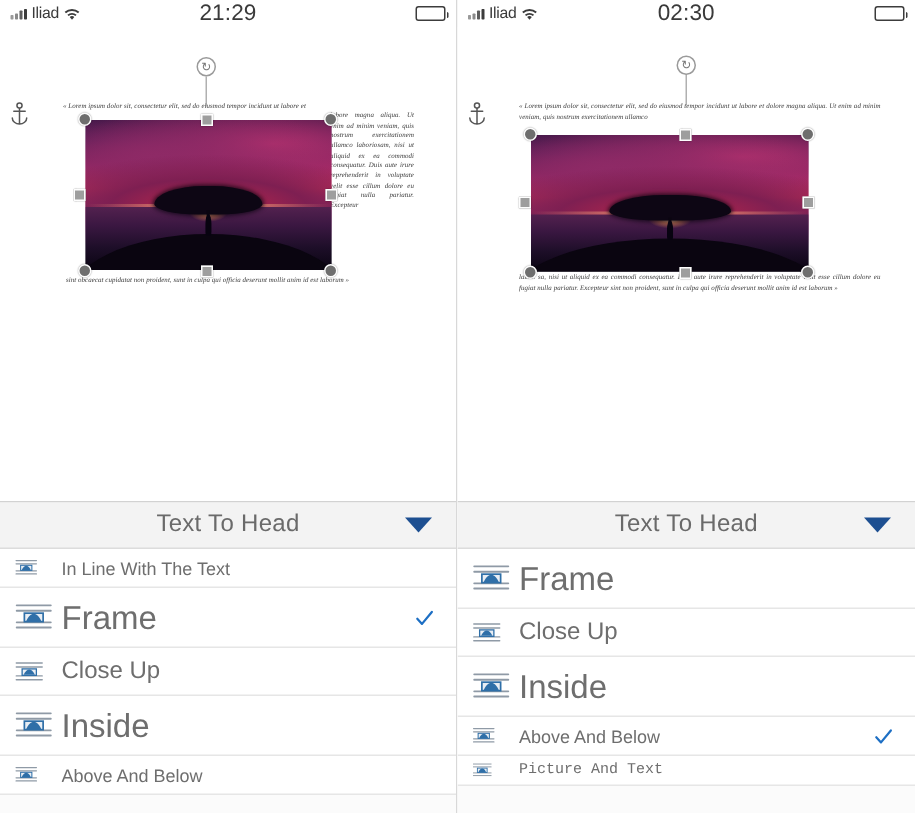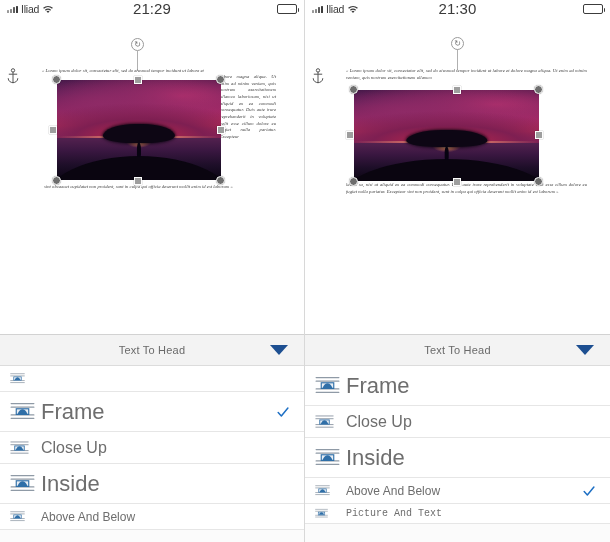--- a/index.html
+++ b/index.html
@@ -147,21 +147,21 @@
     border-top: 1px solid #d2d2d2;
   }
   .sheet-header {
     height: 31px;
     background: #f3f3f3;
     border-bottom: 1px solid #dcdcdc;
     display: flex; align-items: center; justify-content: center;
     position: relative;
   }
   .sheet-title {
-    font-size: 11px; color: #6a6a6a; letter-spacing: .2px;
+    font-size: 16px; color: #6a6a6a; letter-spacing: .2px;
   }
   .chevron {
     position: absolute; right: 16px; top: 50%; transform: translateY(-50%);
     width: 0; height: 0;
     border-left: 9px solid transparent;
     border-right: 9px solid transparent;
     border-top: 10px solid #1d4f91;
   }
   .options { background: #ffffff; }
   .option {
@@ -251,20 +251,21 @@
       </div>
       <div class="options">
           <div class="option" style="height: 26px;">
             <span class="oicon">
               <svg class="wrap-icon" viewBox="0 0 22 18" width="15" height="13">
                 <path d="M1 2h20M1 5.2h20M1 15h20M1 12h20" stroke="#8f9aa6" stroke-width="1.1" stroke-linecap="round" fill="none"></path>
                 <rect x="5.5" y="6.6" width="11" height="5" fill="#e9eef4" stroke="#2f6fa8" stroke-width="1"></rect>
                 <path d="M6.6 11.2c1.3-3 3-4.2 4.4-4.2s3.1 1.2 4.4 4.2z" fill="#2f6fa8"></path>
               </svg>
             </span>
+            <span class="olabel" style="font-size: 12px;">In Line With The Text</span>
             <span class="check hidden"><svg viewBox="0 0 16 16" width="14" height="14">
                 <path d="M2.5 8.6l3.6 3.9L13.6 3.4" fill="none" stroke="#1d6fc4" stroke-width="1.7" stroke-linecap="round" stroke-linejoin="round"></path>
               </svg></span>
           </div>
           <div class="option" style="height: 40px;">
             <span class="oicon">
               <svg class="wrap-icon" viewBox="0 0 22 18" width="25" height="21">
                 <path d="M1 2h20M1 5.2h20M1 15h20M1 12h20" stroke="#8f9aa6" stroke-width="1.1" stroke-linecap="round" fill="none"></path>
                 <rect x="5.5" y="6.6" width="11" height="5" fill="#e9eef4" stroke="#2f6fa8" stroke-width="1"></rect>
                 <path d="M6.6 11.2c1.3-3 3-4.2 4.4-4.2s3.1 1.2 4.4 4.2z" fill="#2f6fa8"></path>
@@ -330,21 +331,21 @@
           </span>
         <span class="carrier">Iliad</span>
         <span class="wifi">
           <svg viewBox="0 0 14 10" width="12" height="9">
               <path d="M7 9.2 5.2 7.1a2.8 2.8 0 0 1 3.6 0L7 9.2z" fill="#3c3c3c"></path>
               <path d="M3.4 5.3a5.6 5.6 0 0 1 7.2 0l-1 1.1a4.2 4.2 0 0 0-5.2 0l-1-1.1z" fill="#3c3c3c"></path>
               <path d="M1.3 3.1a8.7 8.7 0 0 1 11.4 0l-1 1.1a7.2 7.2 0 0 0-9.4 0l-1-1.1z" fill="#3c3c3c"></path>
             </svg>
         </span>
       </div>
-      <div class="sb-time">21:30</div>
+      <div class="sb-time">02:30</div>
       <div class="sb-right">
         <span class="battery"><span class="fill" style="width:45%"></span></span>
       </div>
     </div>
 
     <div class="canvas">
       <span class="anchor">
         <svg viewBox="0 0 14 16" width="14" height="16">
             <circle cx="7" cy="2.4" r="1.7" fill="none" stroke="#555" stroke-width="1"></circle>
             <path d="M7 4.2v10M3.2 6.2h7.6M2.2 10.6c0 2.4 2.2 4 4.8 4.1M11.8 10.6c0 2.4-2.2 4-4.8 4.1" fill="none" stroke="#555" stroke-width="1" stroke-linecap="round"></path>

